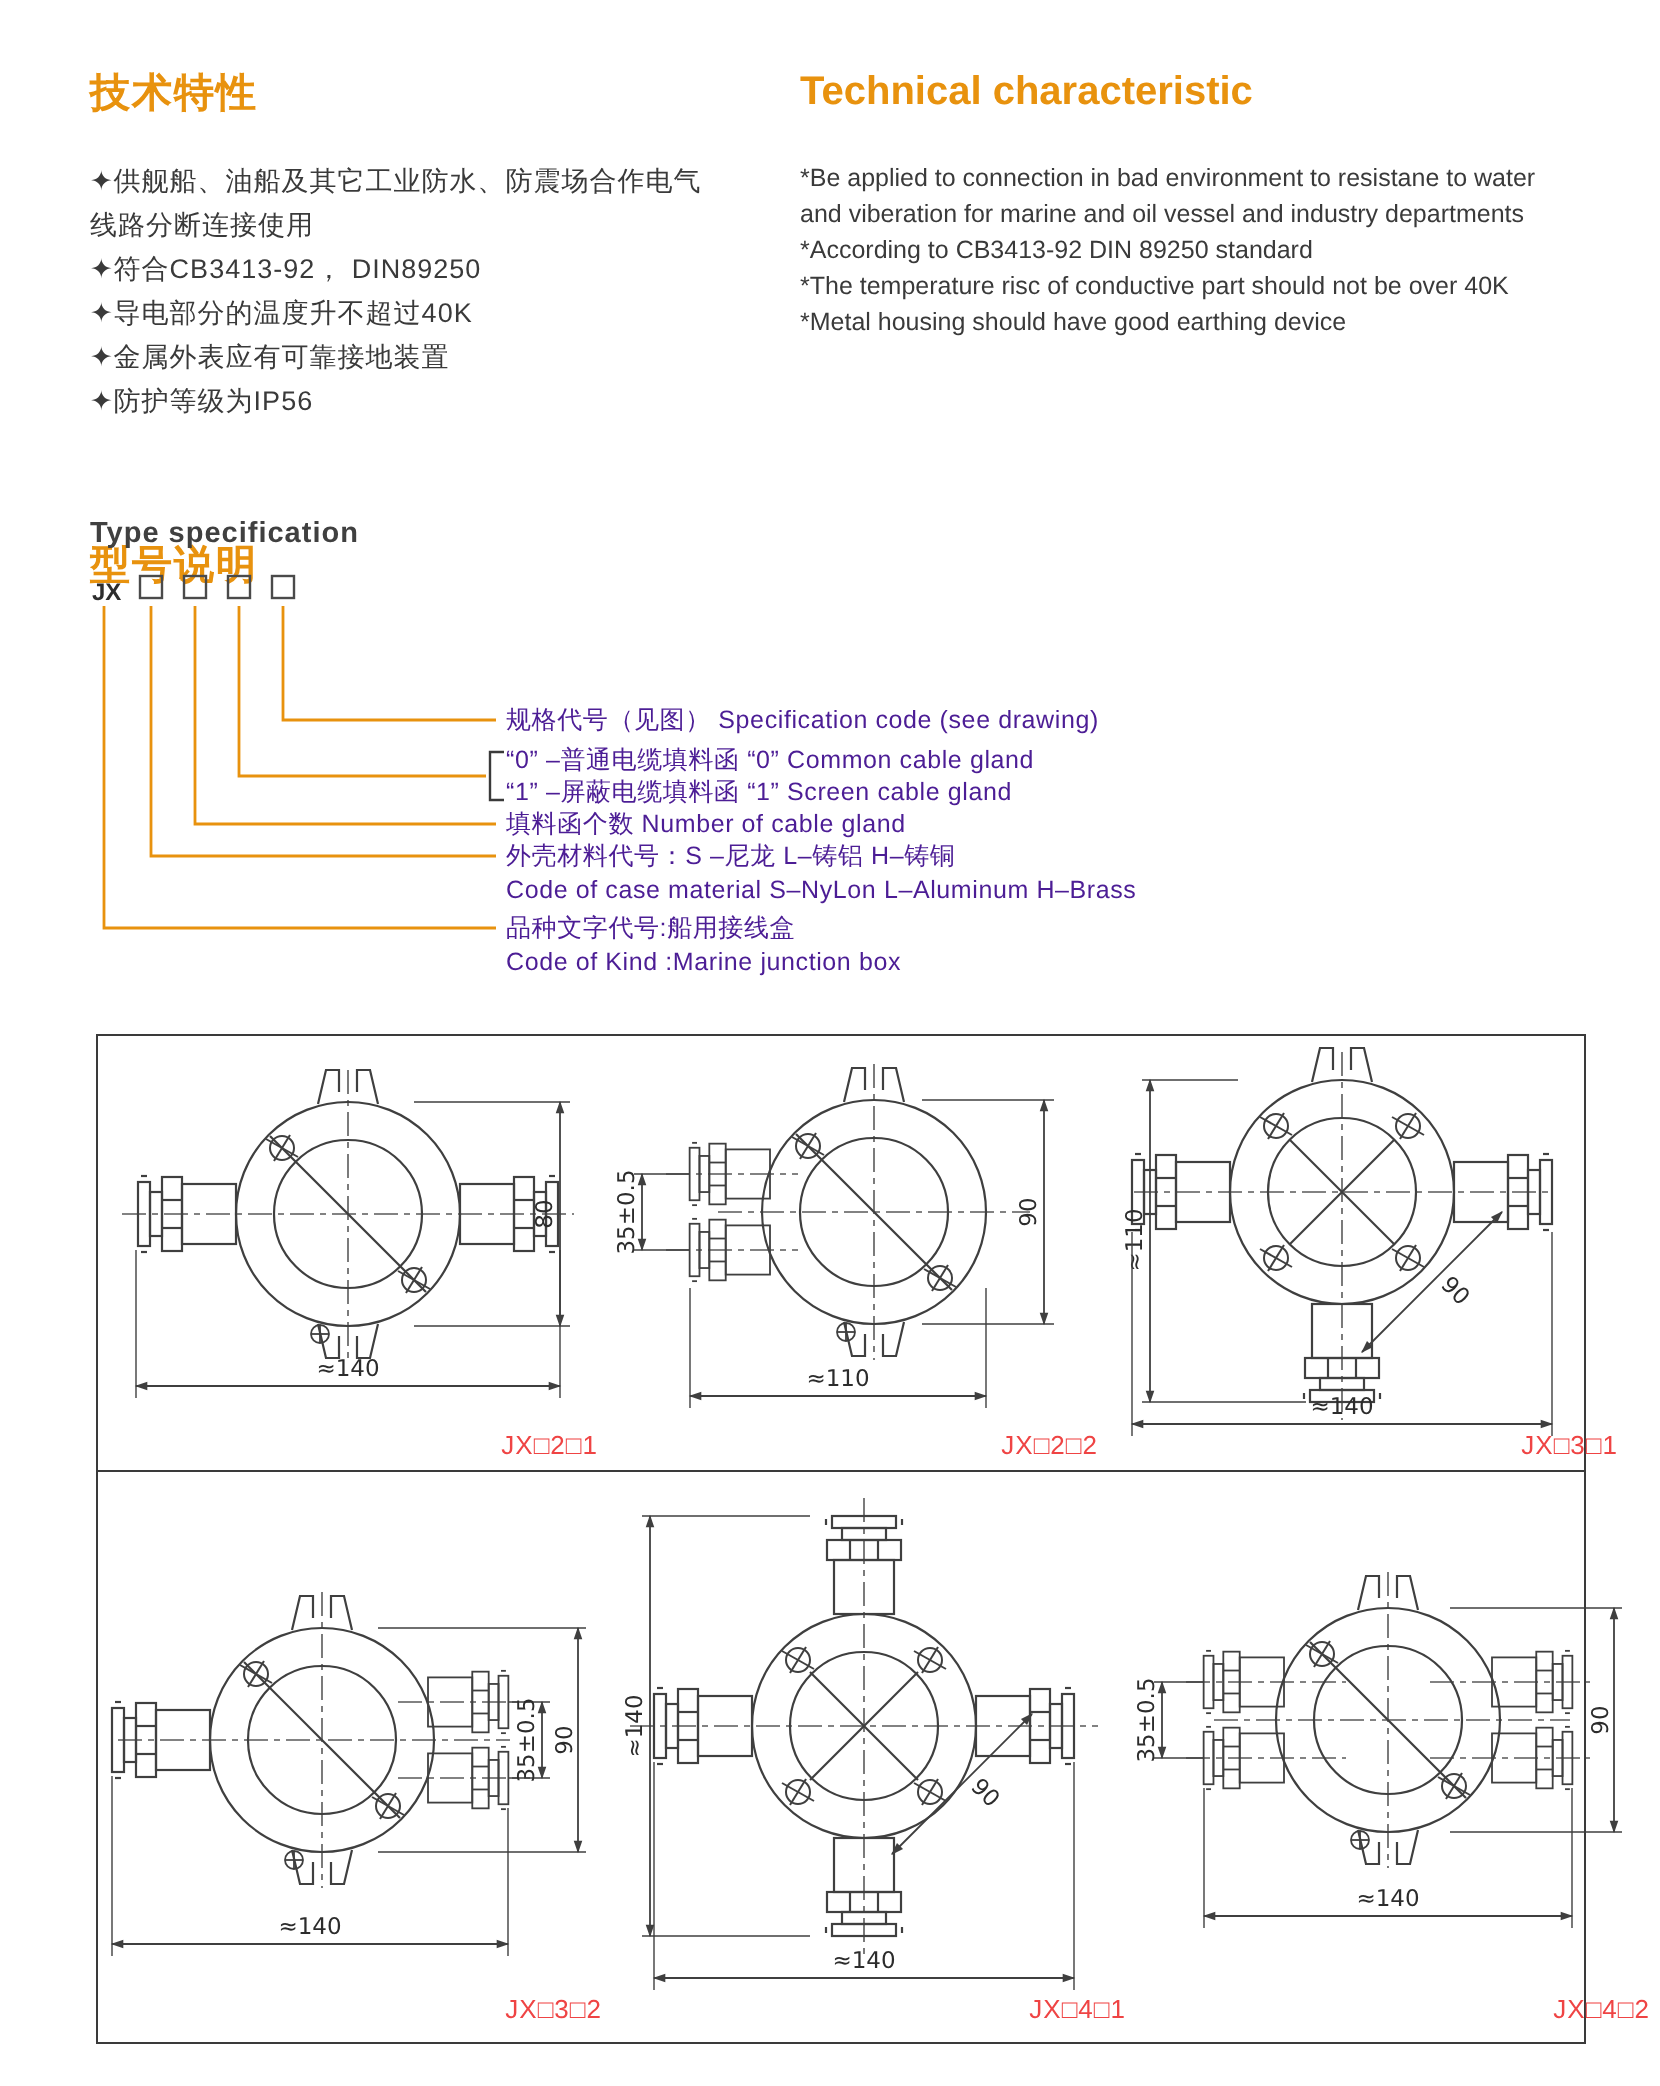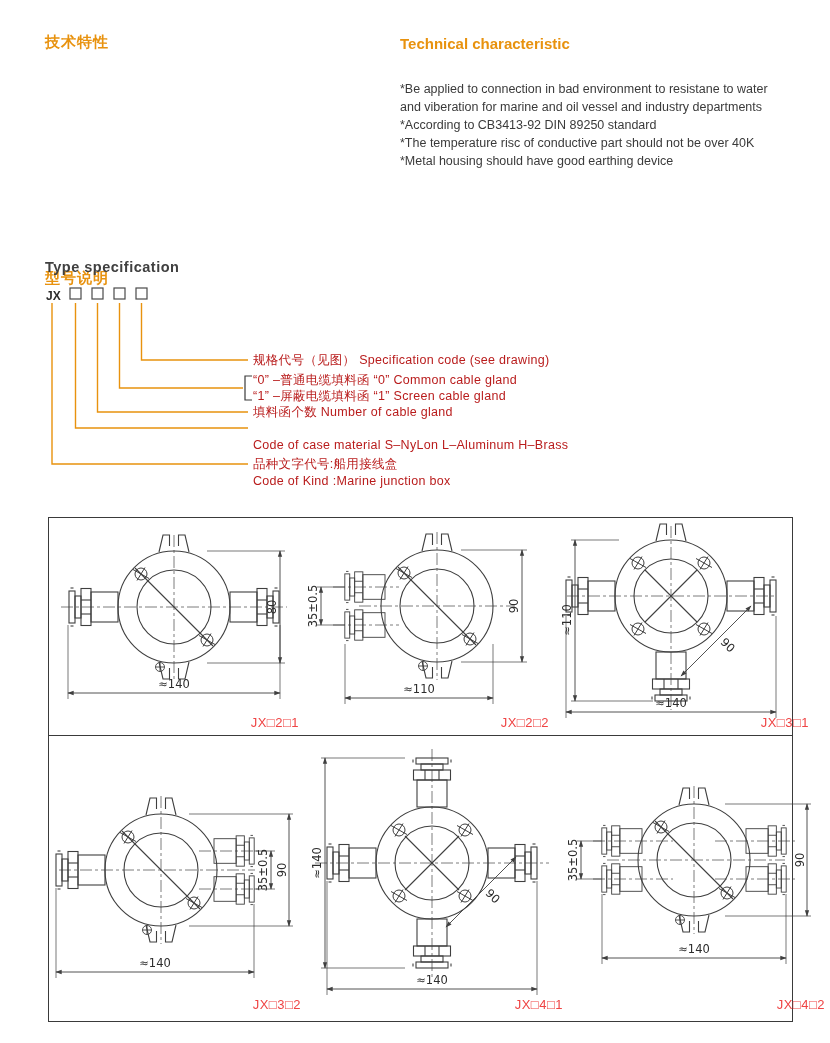--- a/index.html
+++ b/index.html
@@ -1,22 +1,22 @@
 <!DOCTYPE html>
 <html><head>
 <meta charset="utf-8">
 <style>
   html,body{margin:0;padding:0;background:#e9e9e9;}
   .page{position:relative;width:830px;height:1043px;background:#ffffff;overflow:hidden;
         font-family:"Liberation Sans","DejaVu Sans",sans-serif;color:#333;}
-  .h-orange{position:absolute;font-size:15px;font-weight:bold;color:#e8920e;letter-spacing:1px;text-align:center;}
+  .h-orange{position:absolute;font-size:20px;font-weight:bold;color:#e8920e;letter-spacing:1px;text-align:center;}
   .h-dark{position:absolute;font-size:14.5px;font-weight:bold;color:#404040;letter-spacing:1px;}
   .zh-lines{position:absolute;left:45px;top:80px;width:345px;font-size:13.5px;line-height:22px;color:#3a3a3a;letter-spacing:0.5px;}
   .en-lines{position:absolute;left:400px;top:80px;width:420px;font-size:12.5px;line-height:18px;color:#3a3a3a;}
-  .spec-row{position:absolute;left:253px;font-size:12.5px;color:#b91c1c;white-space:nowrap;letter-spacing:0.3px;}
+  .spec-row{position:absolute;left:253px;font-size:12.5px;color:#4c1d95;white-space:nowrap;letter-spacing:0.3px;}
   .figband{position:absolute;left:48px;top:517px;width:745px;height:505px;border:1.6px solid #3a3a3a;box-sizing:border-box;}
   .figrow{position:absolute;left:0;right:0;display:flex;}
   .figrow1{top:0;height:217px;}
   .figrow2{top:217px;bottom:0;border-top:1.6px solid #3a3a3a;}
   .figcell{flex:1 1 0;position:relative;}
   .figcell svg{display:block;margin:0 auto;}
   .figcap{position:absolute;left:0;width:100%;text-align:right;font-size:13px;font-weight:normal;color:#ef4444;letter-spacing:0.5px;}
   .row1cap{bottom:5px;}
   .row2cap{bottom:9px;}
   .dr{stroke:#3f3f3f;stroke-width:1.1;fill:none;}
@@ -59,20 +59,28 @@
         <line x1="0" y1="-4.5" x2="0" y2="4.5"></line>
     </g>
   </defs>
 </svg>
 
 <div class="page">
 
   <div class="h-orange" style="left:45px;top:33px;">技术特性</div>
   <div class="h-orange" style="left:400px;top:35px;letter-spacing:0;">Technical characteristic</div>
 
+  <div class="zh-lines">
+    <div>✦供舰船、油船及其它工业防水、防震场合作电气</div>
+    <div>线路分断连接使用</div>
+    <div>✦符合CB3413-92， DIN89250</div>
+    <div>✦导电部分的温度升不超过40K</div>
+    <div>✦金属外表应有可靠接地装置</div>
+    <div>✦防护等级为IP56</div>
+  </div>
 
   <div class="en-lines">
     <div>*Be applied to connection in bad environment to resistane to water</div>
     <div>and viberation for marine and oil vessel and industry departments</div>
     <div>*According to CB3413-92   DIN 89250 standard</div>
     <div>*The temperature risc of conductive part should not be over 40K</div>
     <div>*Metal housing should have good earthing device</div>
   </div>
 
   <div class="h-orange" style="left:45px;top:234px;margin-top:35px;">型号说明</div>
@@ -93,20 +101,21 @@
       <path d="M35.5,23 V148 H208"></path>
       <path d="M12,23 V184 H208"></path>
     </g>
     <path d="M212,96 H205 V120 H212" fill="none" stroke="#3a3a3a" stroke-width="1.2"></path>
   </svg>
 
   <div class="spec-row" style="top:352px;">规格代号（见图）  Specification code (see drawing)</div>
   <div class="spec-row" style="top:372px;">“0” –普通电缆填料函  “0”  Common cable gland</div>
   <div class="spec-row" style="top:388px;">“1” –屏蔽电缆填料函  “1”  Screen cable gland</div>
   <div class="spec-row" style="top:404px;">填料函个数  Number of cable gland</div>
+  <div class="spec-row" style="top:420px;">外壳材料代号：S –尼龙 L–铸铝 H–铸铜</div>
   <div class="spec-row" style="top:438px;">Code of case material S–NyLon L–Aluminum H–Brass</div>
   <div class="spec-row" style="top:456px;">品种文字代号:船用接线盒</div>
   <div class="spec-row" style="top:474px;">Code of Kind :Marine junction box</div>
 
   <div class="figband">
     <div class="figrow figrow1">
 
       <div class="figcell">
         <svg width="250" height="192" viewBox="0 0 250 192" style="margin-top:5px">
           <g>

